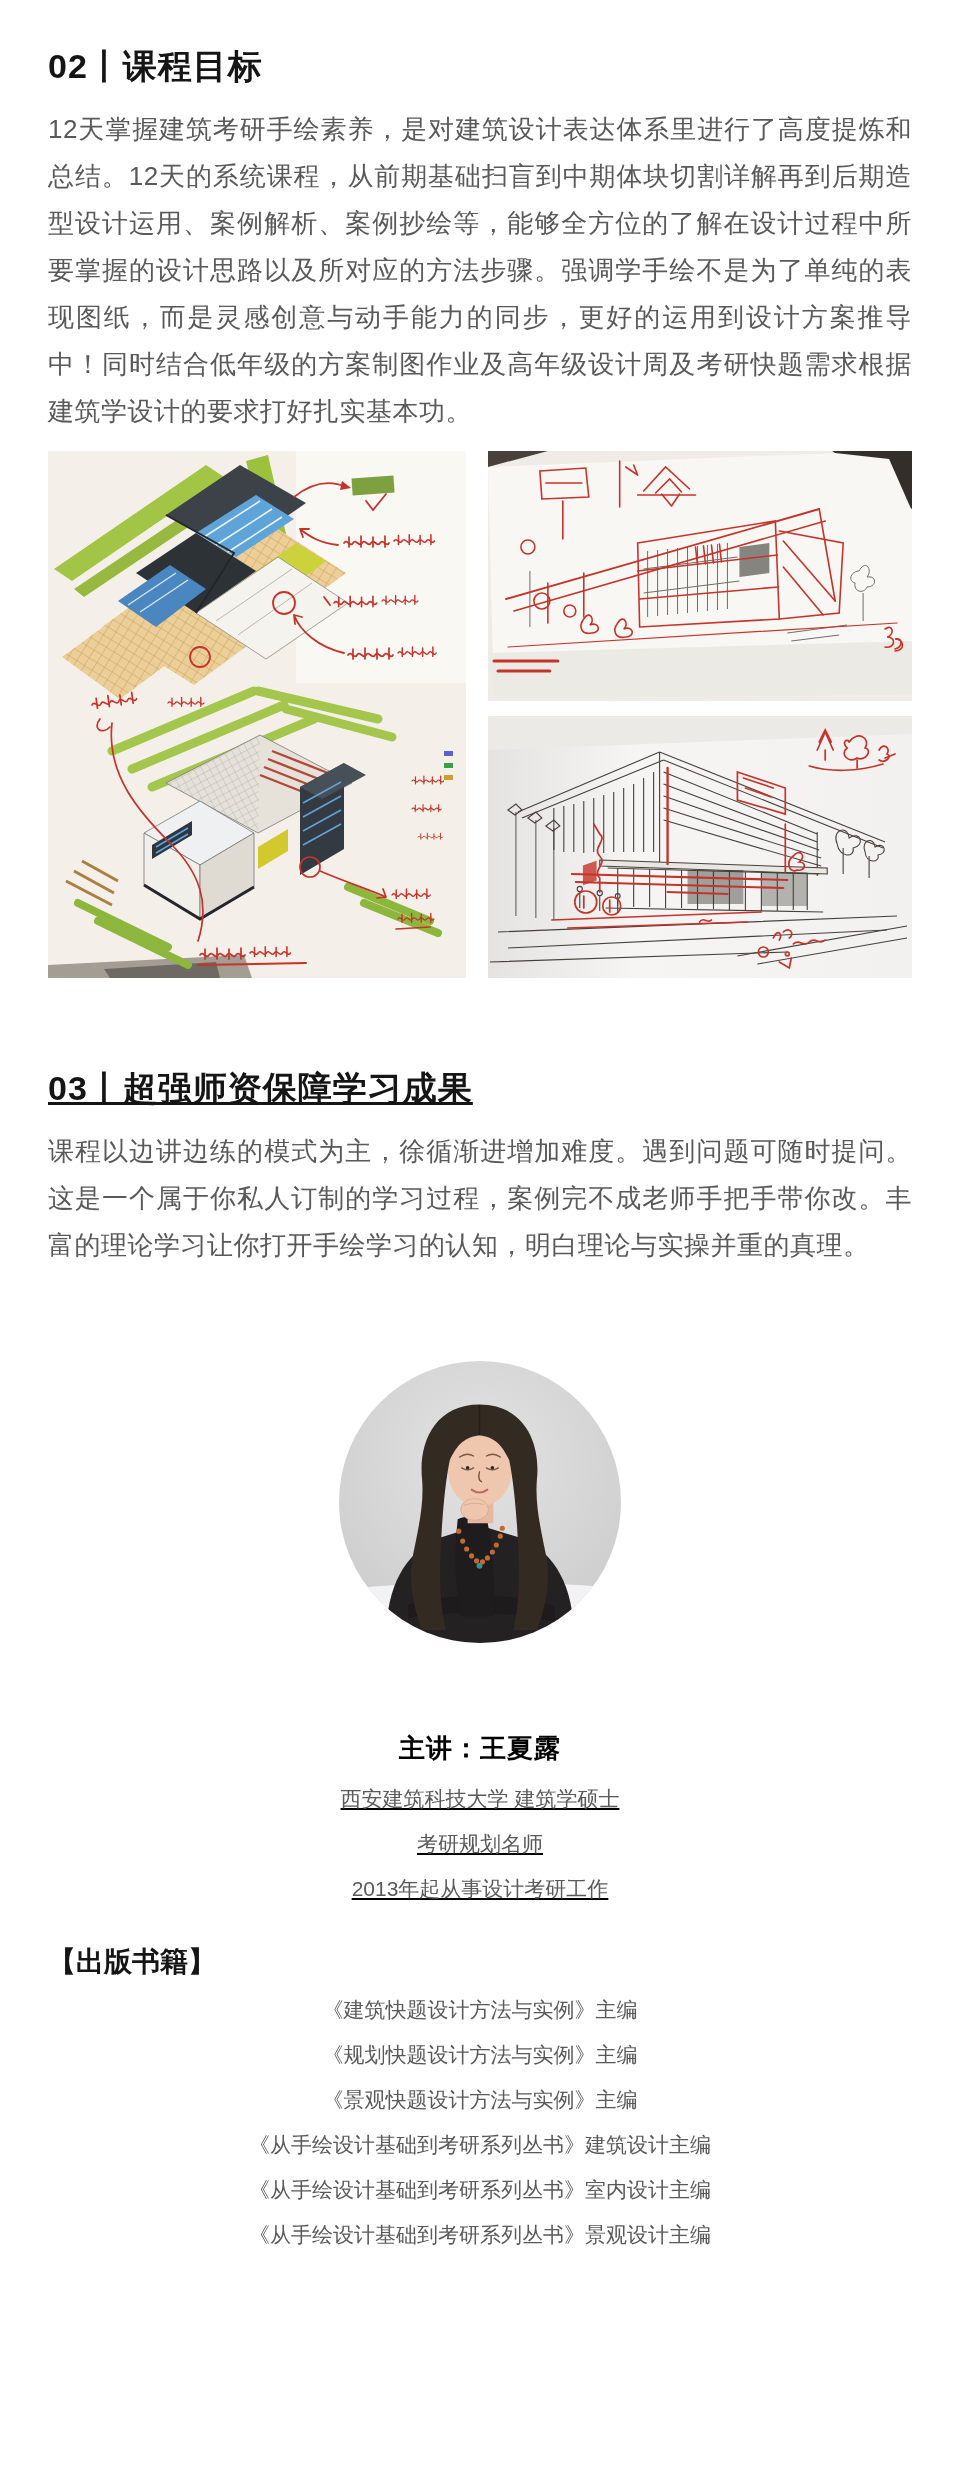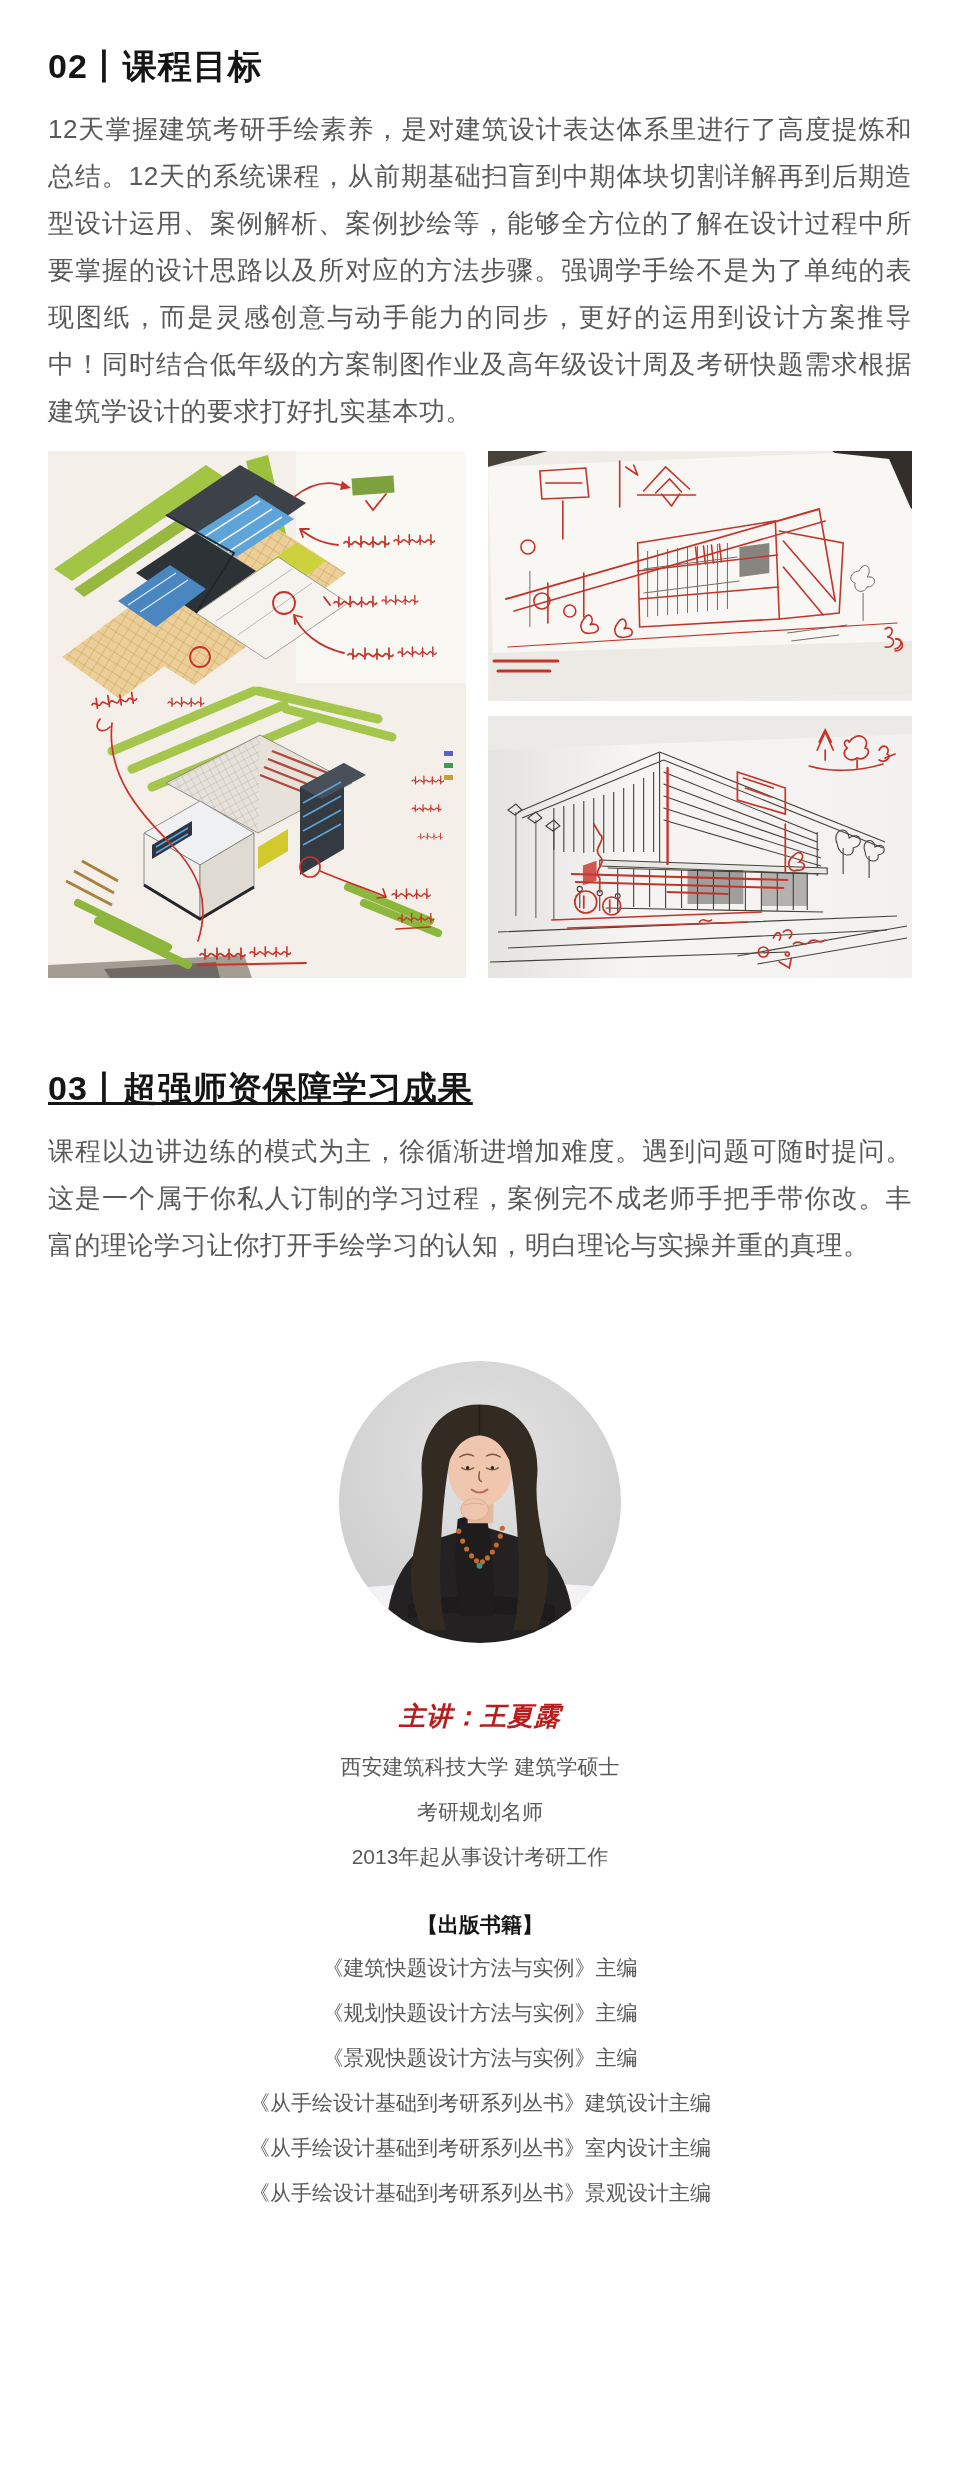--- a/index.html
+++ b/index.html
@@ -10,24 +10,24 @@
   .body-p{font-size:26px;line-height:47px;color:#595959;text-align:justify;margin:16px 0 0;letter-spacing:.5px;}
   .gallery{display:flex;gap:22px;margin-top:16px;}
   .g-left{width:418px;height:527px;overflow:hidden;}
   .g-right{width:424px;display:flex;flex-direction:column;gap:15px;}
   .g-rt{width:424px;height:250px;overflow:hidden;}
   .g-rb{width:424px;height:262px;overflow:hidden;}
   .g-left svg,.g-rt svg,.g-rb svg{display:block;width:100%;height:100%;}
   .sec-2 h2{margin-top:88px;text-decoration:underline;}
   .avatar{width:282px;height:282px;margin:92px auto 0;}
   .avatar svg{display:block;width:100%;height:100%;}
-  .lect-title{margin-top:56px;text-align:center;font-size:26px;font-weight:700;color:#b91c1c;letter-spacing:1px;font-style:italic;}
-  .creds{margin-top:10px;}
+  .lect-title{margin-top:88px;text-align:center;font-size:26px;font-weight:700;color:#000000;letter-spacing:1px;}
+  .creds{margin-top:10px;text-decoration:underline;}
   .cred{text-align:center;font-size:21px;line-height:45px;color:#595959;}
-  .books-head{margin-top:32px;text-align:center;font-size:21px;font-weight:700;color:#151515;}
+  .books-head{margin-top:32px;font-size:28px;font-weight:700;color:#151515;}
   .books{margin-top:6px;}
   .book{text-align:center;font-size:21px;line-height:45px;color:#595959;}
 </style>
 </head>
 <body>
 
 <div class="page">
 
   <section class="sec-1">
     <h2 class="sec-h">02丨课程目标</h2>

